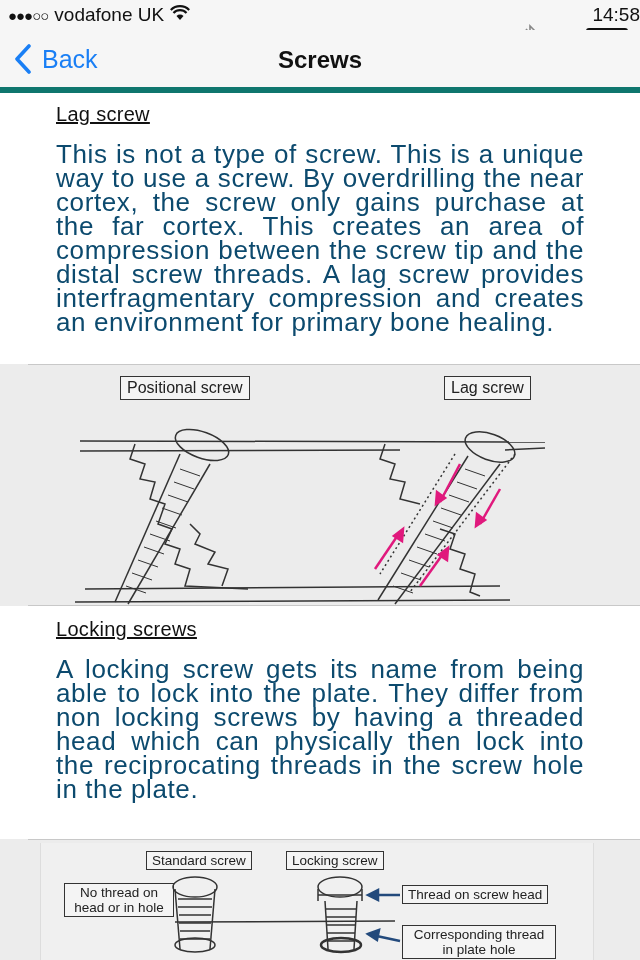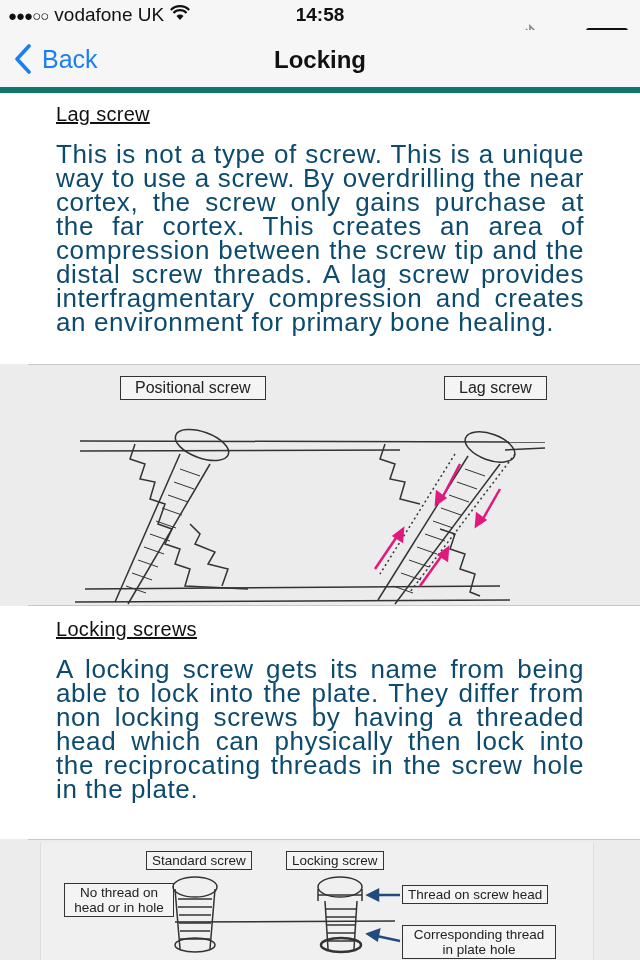--- a/index.html
+++ b/index.html
@@ -1,41 +1,41 @@
 <!DOCTYPE html>
 <html><head>
 <meta charset="utf-8">
 <style>
   * { box-sizing: border-box; margin: 0; padding: 0; }
   html, body { width: 640px; height: 960px; overflow: hidden; background: #ffffff; }
   body { font-family: "Liberation Sans", "DejaVu Sans", sans-serif; color: #111; position: relative; }
 
   .statusbar { position: absolute; top: 0; left: 0; width: 640px; height: 30px; background: #f6f6f6; font-size: 19px; color: #111; }
   .statusbar .left { position: absolute; left: 8px; top: 4px; display: flex; align-items: center; gap: 6px; }
-  .statusbar .time { position: absolute; left: 0; right: 0; top: 4px; text-align: center; font-weight: bold; }
+  .statusbar .time { position: absolute; left: 0; right: 0; top: 4px; text-align: right; font-weight: normal; }
   .statusbar .right { position: absolute; right: 12px; top: 4px; display: flex; align-items: center; gap: 6px; margin-top: 20px; }
   .battery { width: 42px; height: 18px; border: 2px solid #111; border-radius: 3px; position: relative; padding: 2px; }
   .battery .fill { height: 100%; background: #111; }
   .battery:after { content: ""; position: absolute; right: -5px; top: 4px; width: 3px; height: 6px; background: #111; border-radius: 0 2px 2px 0; }
 
   .navbar { position: absolute; top: 30px; left: 0; width: 640px; height: 63px; background: #f6f6f6; border-bottom: 6px solid #0f766e; }
   .back { position: absolute; left: 14px; top: 14px; display: flex; align-items: center; color: #1a7ff5; font-size: 25px; cursor: pointer; }
   .back svg { margin-right: 10px; }
   .nav-title { position: absolute; left: 0; right: 0; top: 16px; text-align: center; font-size: 24px; font-weight: bold; color: #111; }
 
   .content { position: absolute; top: 94px; left: 0; width: 640px; }
   .section { padding: 0 56px 0 56px; }
   .heading { font-size: 20px; text-decoration: underline; color: #111; padding-top: 9px; letter-spacing: 0.3px; }
   .para { font-size: 26px; line-height: 24px; text-align: justify; letter-spacing: 0.6px; margin-top: 16px; color: #0c4a6e; }
 
   .divider { height: 1px; background: #c8c8c8; margin-left: 28px; }
   .figure { background: #ececec; position: relative; }
   .fig1 { height: 242px; margin-top: 30px; }
   .fig2 { height: 130px; margin-top: 38px; padding-left: 39px; }
-  .label-box { position: absolute; border: 1.5px solid #333; background: #f4f4f4; font-size: 16px; color: #222; padding: 2px 14px; text-align: center; line-height: 18px; }
+  .label-box { position: absolute; border: 1.5px solid #333; background: #f4f4f4; font-size: 16px; color: #222; padding: 2px 6px; text-align: center; line-height: 18px; }
   .fig2 .label-box { font-size: 13.5px; line-height: 15px; padding: 1px 5px; }
 </style>
 </head>
 <body>
 
 <div class="statusbar">
   <div class="left">
     <span style="letter-spacing:-1px;font-size:15px;">●●●○○</span>
     <span>vodafone UK</span>
     <span>
@@ -60,21 +60,21 @@
   </div>
 </div>
 
 <div class="navbar">
   <div class="back">
     <svg width="18" height="30" viewBox="0 0 18 30">
         <path d="M15 2 L3 15 L15 28" stroke="#1a7ff5" stroke-width="3.6" fill="none" stroke-linecap="round" stroke-linejoin="round"></path>
       </svg>
     <span>Back</span>
   </div>
-  <div class="nav-title">Locking</div>
+  <div class="nav-title">Screws</div>
 </div>
 
 <div class="content">
   <div class="section">
     <div class="heading">Lag screw</div>
     <div class="para">This is not a type of screw. This is a unique way to use a screw. By overdrilling the near cortex, the screw only gains purchase at the far cortex. This creates an area of compression between the screw tip and the distal screw threads. A lag screw provides interfragmentary compression and creates an environment for primary bone healing.</div>
   </div>
 
   <div class="figure fig1">
     <div class="divider" style="position:absolute;top:0;left:0;right:0;"></div>

